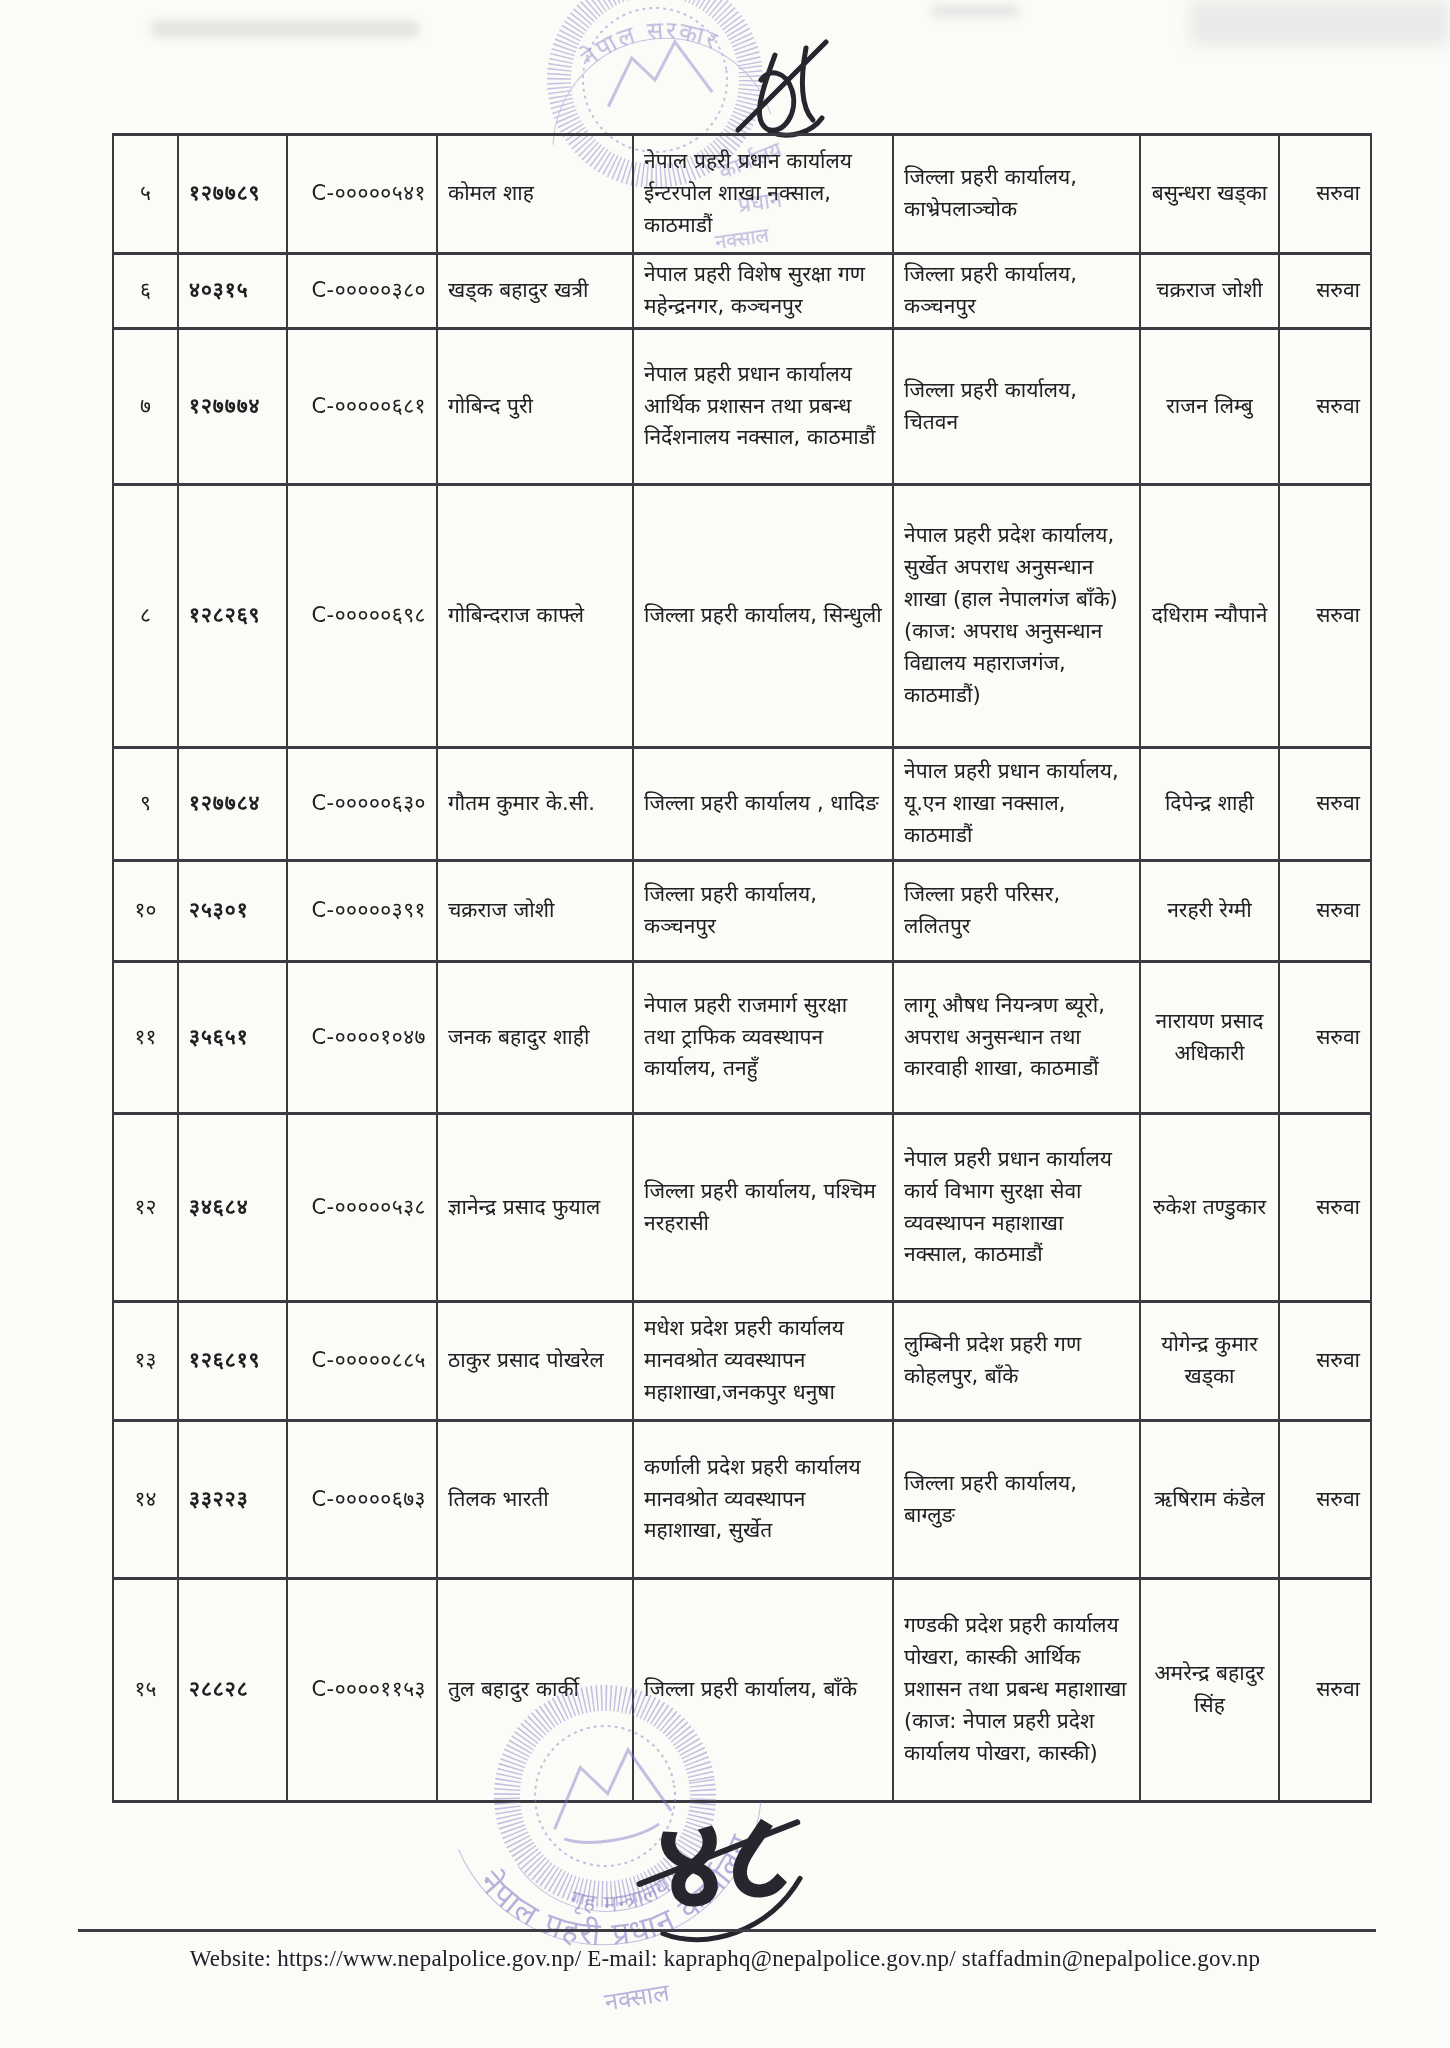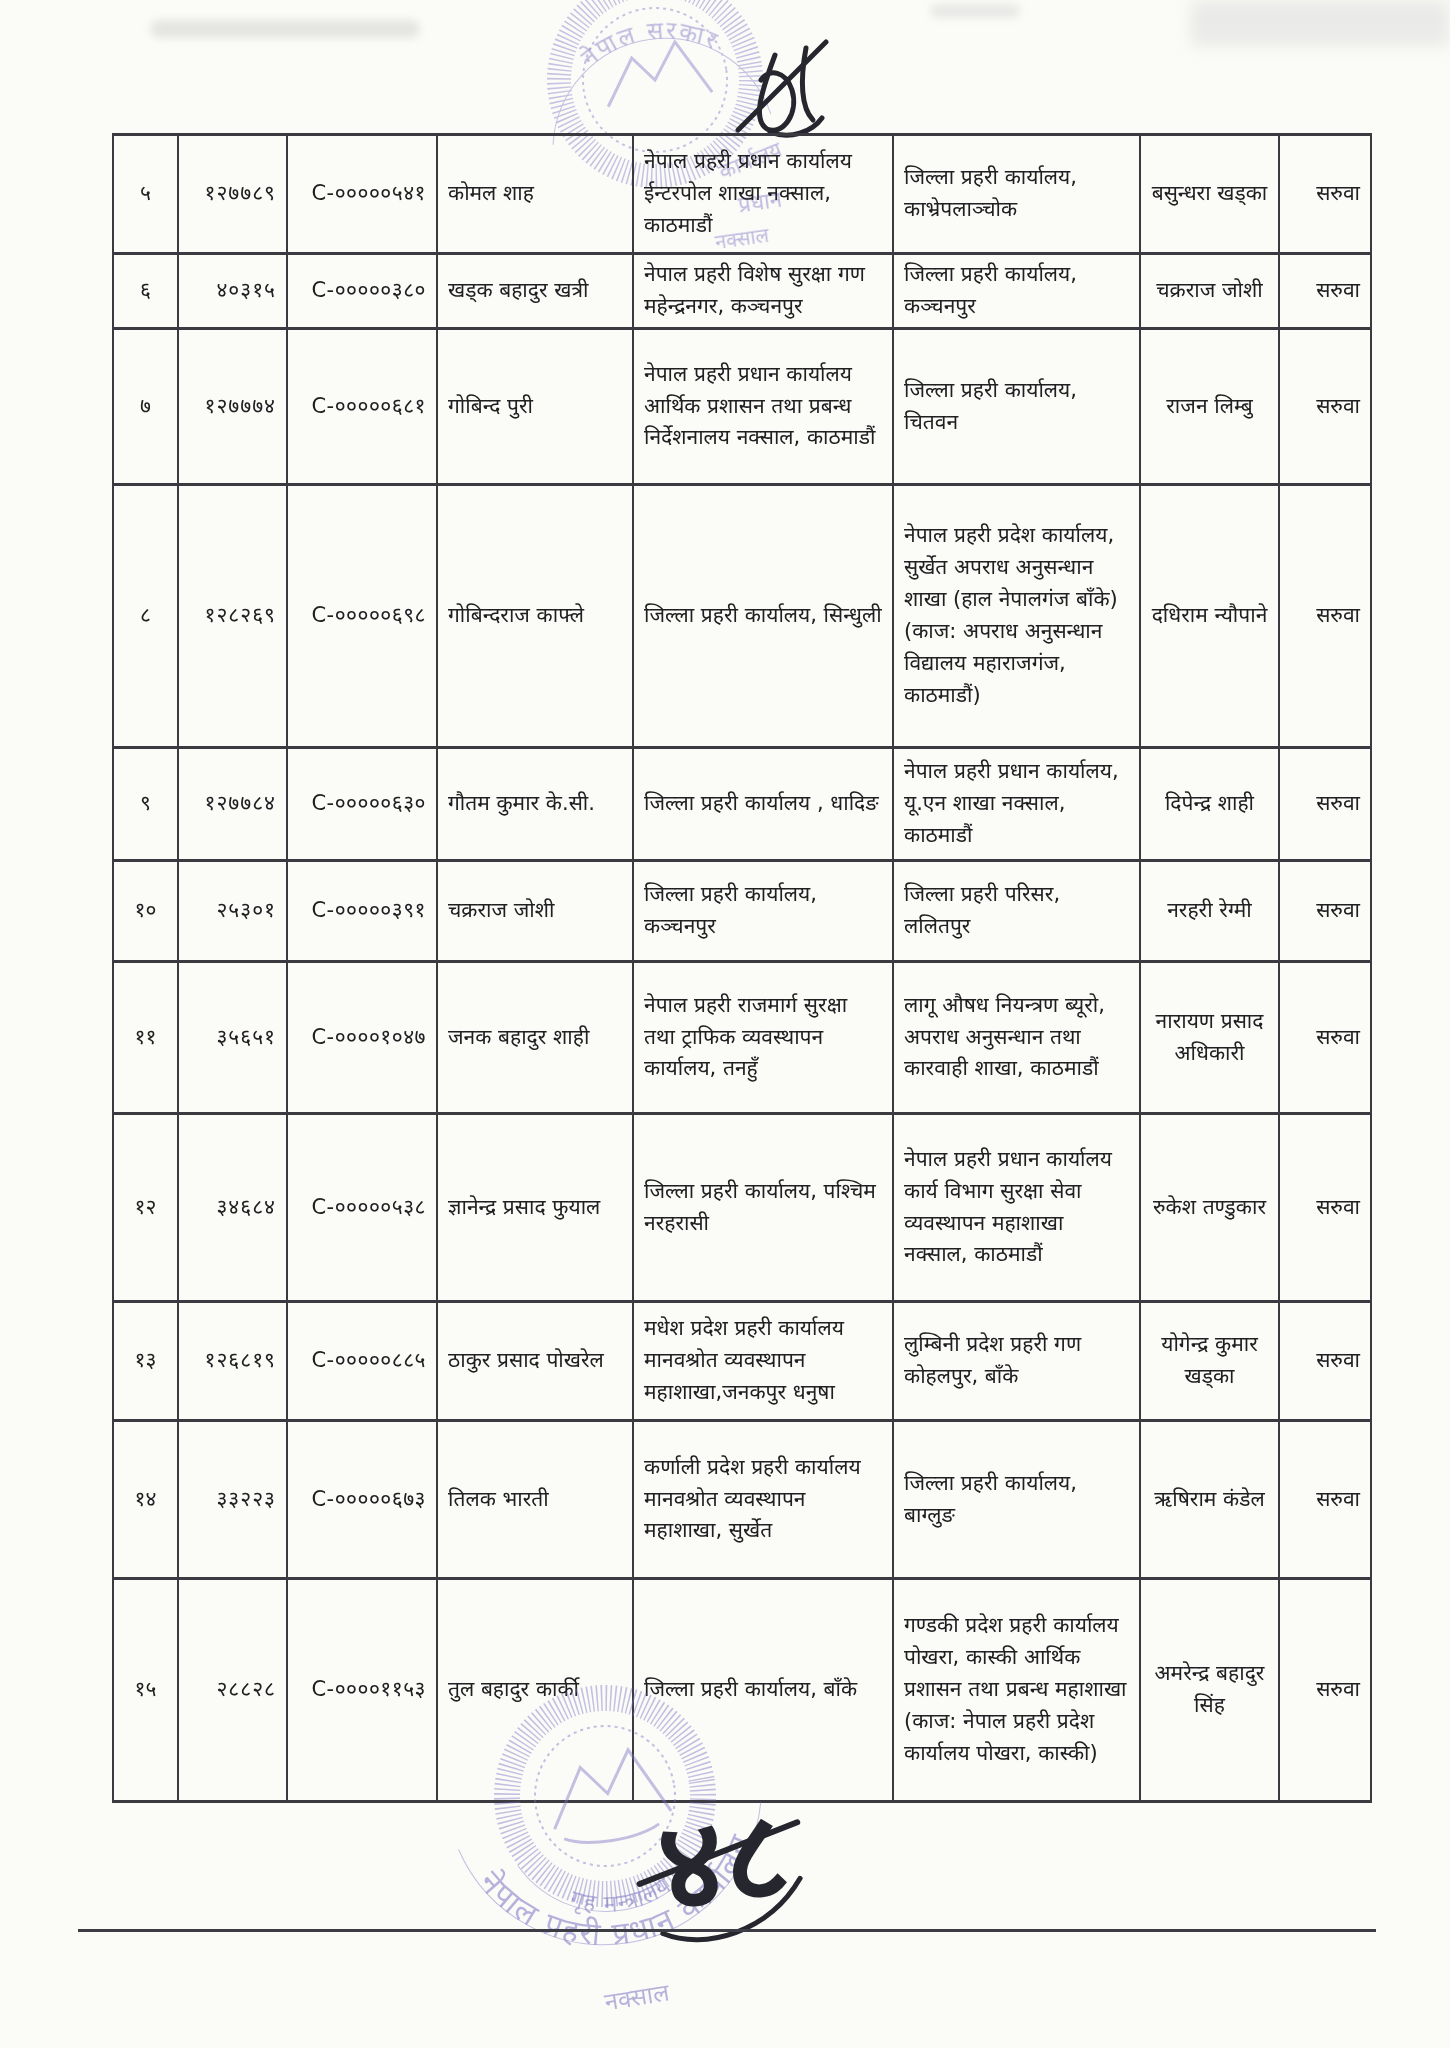--- a/index.html
+++ b/index.html
@@ -21,21 +21,21 @@
   table.doc td{
     border:2px solid #3a3a40;
     border-top-width:3px;border-bottom-width:3px;
     vertical-align:middle;
     font-size:21px;line-height:1.52;
     padding:4px 10px;
     color:#202023;
     word-break:break-word;
   }
   td.c-sn{text-align:center;font-size:20px;}
-  td.c-reg{text-align:right;font-size:20px;letter-spacing:1px;}
+  td.c-reg{text-align:left;font-size:20px;letter-spacing:1px;font-weight:bold;}
   td.c-code{text-align:right;font-size:18.5px;letter-spacing:.5px;}
   td.c-name{font-size:21.5px;padding-left:13px;}
   td.c-from,td.c-to{padding-left:13px;padding-right:8px;}
   td.c-rec{padding-left:12px;text-align:center;}
   td.c-status{text-align:right;font-size:21.5px;}
 
   .stamp-svg{position:absolute;pointer-events:none;}
   .stamp-top{left:470px;top:-20px;}
   .stamp-bottom{left:430px;top:1636px;}
 
@@ -226,14 +226,15 @@
       <text x="175" y="372" font-size="24" text-anchor="middle">नक्साल</text>
     </g>
     <g transform="rotate(-7 290 230)">
       <text x="230" y="268" font-size="124" font-weight="bold" fill="#26262e" font-family="DejaVu Sans, sans-serif">४८</text>
       <path d="M 208 238 L 372 196" stroke="#26262e" stroke-width="6" fill="none" stroke-linecap="round"></path>
       <path d="M 225 290 C 265 312 330 302 368 252" stroke="#26262e" stroke-width="5" fill="none" stroke-linecap="round"></path>
     </g>
   </svg>
 
   <div class="footer-rule"></div>
+  <div class="footer-text">Website: https://www.nepalpolice.gov.np/ E-mail: kapraphq@nepalpolice.gov.np/ staffadmin@nepalpolice.gov.np</div>
 
 </div>
 
 </body></html>

